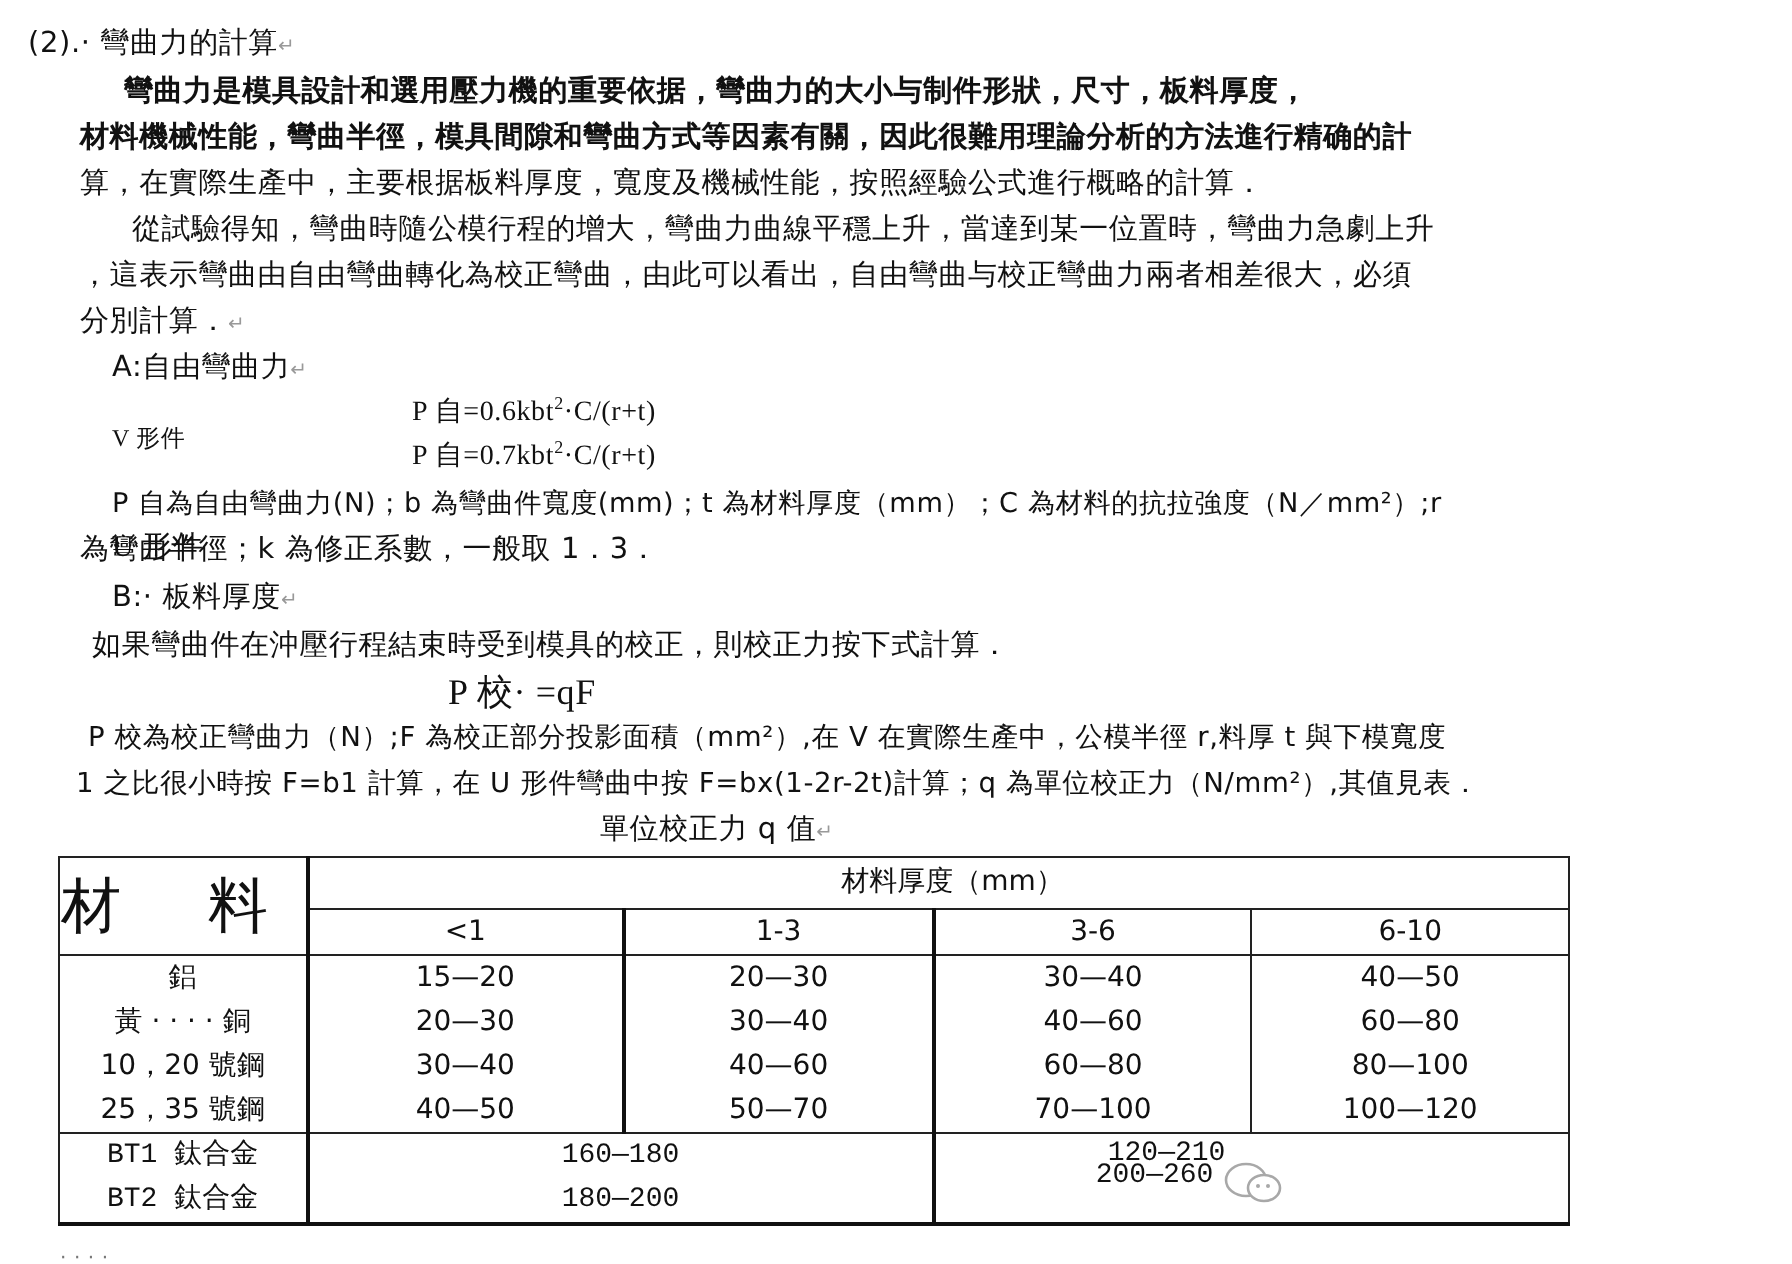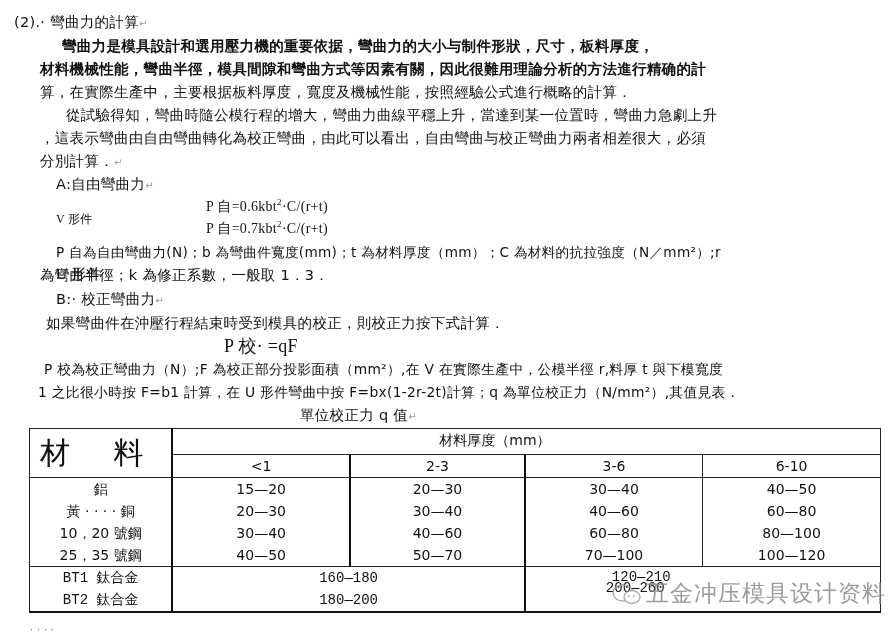--- a/index.html
+++ b/index.html
@@ -2,21 +2,21 @@
 <html><head>
 <meta charset="utf-8">
 <style>
   html, body { margin:0; padding:0; background:#ffffff; }
   body { width:896px; height:632px; overflow:hidden; position:relative;
          font-family:"DejaVu Sans", sans-serif; color:#111; }
   .line { position:absolute; white-space:nowrap; font-size:14.5px; line-height:20px; letter-spacing:0.3px; }
   .serif { font-family:"Liberation Serif", "DejaVu Serif", serif; }
   .mark { color:#999; font-size:10px; }
   sup { font-size:9px; line-height:0; }
-  table.q { position:absolute; left:29px; top:428px; width:852px; border-collapse:collapse;
+  table.q { position:absolute; left:29px; top:428px; width:756px; border-collapse:collapse;
             font-family:"DejaVu Sans", sans-serif; font-size:14px; }
   table.q td { border:1px solid #222; text-align:center; padding:0; height:22px; }
   table.q td.thick-r { border-right:2px solid #111; }
   table.q .mat-head { font-size:30px; letter-spacing:18px; font-family:"Liberation Serif", serif; height:48px; }
   .stack div { height:22px; line-height:22px; }
   .watermark { position:absolute; left:612px; top:578px; font-size:23px; color:#8a8a8a;
                letter-spacing:1px; opacity:0.85; }
   .wm-icon { display:inline-block; width:30px; height:22px; vertical-align:middle; margin-right:4px; }
   .overlap { position:absolute; font-size:14px; line-height:16px; }
 </style>
@@ -45,21 +45,21 @@
   <span>P 自=0.6kbt</span><sup>2</sup><span>·C/(r+t)</span>
 </div>
 <div class="line serif" style="left:56px;top:219px;font-size:15px;margin-top:45px;">U 形件</div>
 <div class="line serif" style="left:206px;top:219px;font-size:14px;">
   <span>P 自=0.7kbt</span><sup>2</sup><span>·C/(r+t)</span>
 </div>
 <div class="line" style="left:56px;top:242px;font-size:13.6px;">P 自為自由彎曲力(N)；b 為彎曲件寬度(mm)；t 為材料厚度（mm）；C 為材料的抗拉強度（N／mm²）;r</div>
 <div class="line" style="left:40px;top:265px;">為彎曲半徑；k 為修正系數，一般取 1．3．</div>
 
 <div class="line" style="left:56px;top:289px;">
-  <span>B:· 校正彎曲力</span><span class="mark">↵</span>
+  <span>B:· 板料厚度</span><span class="mark">↵</span>
 </div>
 <div class="line" style="left:46px;top:313px;">如果彎曲件在沖壓行程結束時受到模具的校正，則校正力按下式計算．</div>
 <div class="line serif" style="left:224px;top:336px;font-size:18px;">P 校· =qF</div>
 <div class="line" style="left:44px;top:359px;font-size:13.8px;">P 校為校正彎曲力（N）;F 為校正部分投影面積（mm²）,在 V 在實際生產中，公模半徑 r,料厚 t 與下模寬度</div>
 <div class="line" style="left:38px;top:382px;font-size:13.8px;">1 之比很小時按 F=b1 計算，在 U 形件彎曲中按 F=bx(1-2r-2t)計算；q 為單位校正力（N/mm²）,其值見表．</div>
 <div class="line" style="left:300px;top:405px;">
   <span>單位校正力 q 值</span><span class="mark">↵</span>
 </div>
 
 <table class="q">
@@ -70,21 +70,21 @@
       <col style="width:178px">
       <col style="width:178px">
   </colgroup>
   <tbody>
       <tr>
     <td rowspan="2" class="mat-head thick-r">材 料</td>
     <td colspan="4" style="text-align:left;padding-left:266px;height:24px;">材料厚度（mm）</td>
   </tr>
   <tr>
     <td class="thick-r">&lt;1</td>
-    <td class="thick-r">2-3</td>
+    <td class="thick-r">1-3</td>
     <td>3-6</td>
     <td>6-10</td>
   </tr>
   <tr>
     <td class="thick-r stack">
       <div>鋁</div>
       <div>黃 · · · · 銅</div>
       <div>10，20 號鋼</div>
       <div>25，35 號鋼</div>
     </td>
@@ -129,16 +129,16 @@
   </tr>
 </tbody>
   </table>
 
 <div class="watermark">
   <svg class="wm-icon" viewBox="0 0 30 22">
     <ellipse cx="11" cy="9" rx="10" ry="8" fill="none" stroke="#9a9a9a" stroke-width="1.3"></ellipse>
     <ellipse cx="20" cy="13" rx="8" ry="6.5" fill="#fff" stroke="#9a9a9a" stroke-width="1.3"></ellipse>
     <circle cx="17" cy="12" r="1" fill="#9a9a9a"></circle>
       <circle cx="22" cy="12" r="1" fill="#9a9a9a"></circle>
-  </svg><span>五金冲压模具设计资料</span>
+  </svg>
 </div>
 
 <div class="line" style="left:30px;top:620px;font-size:10px;color:#777;">· · · ·</div>
 
 </body></html>

